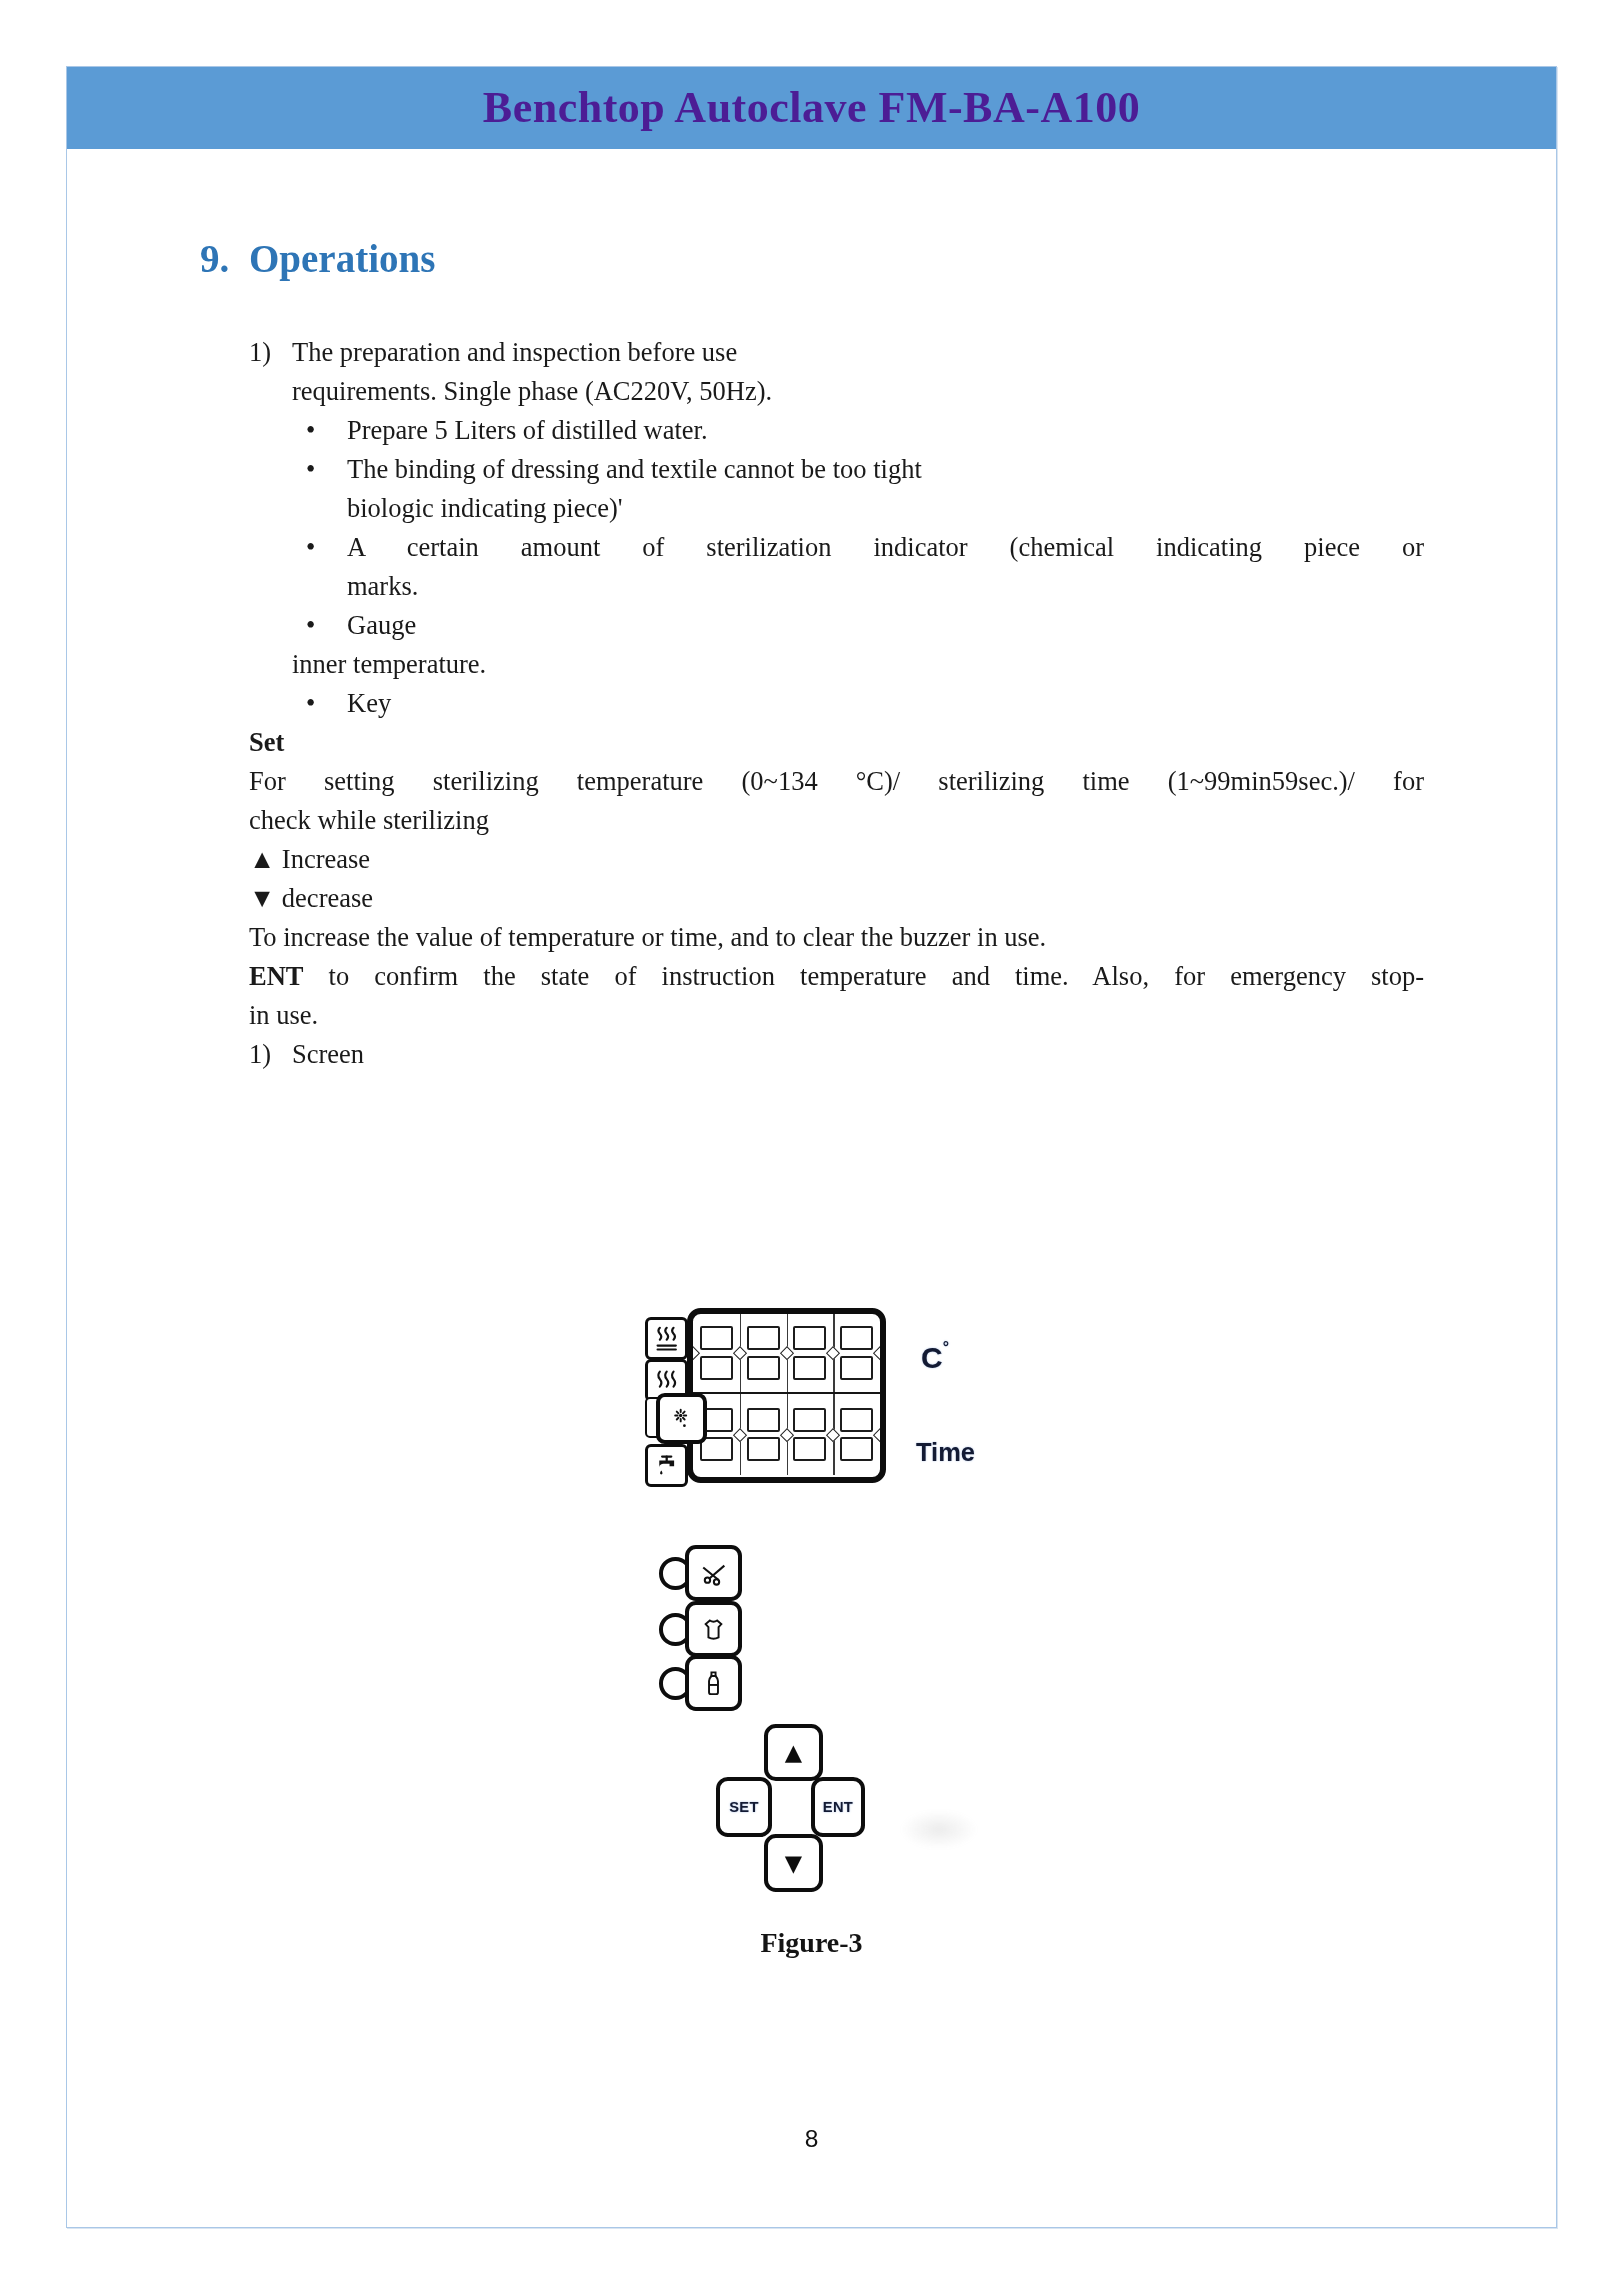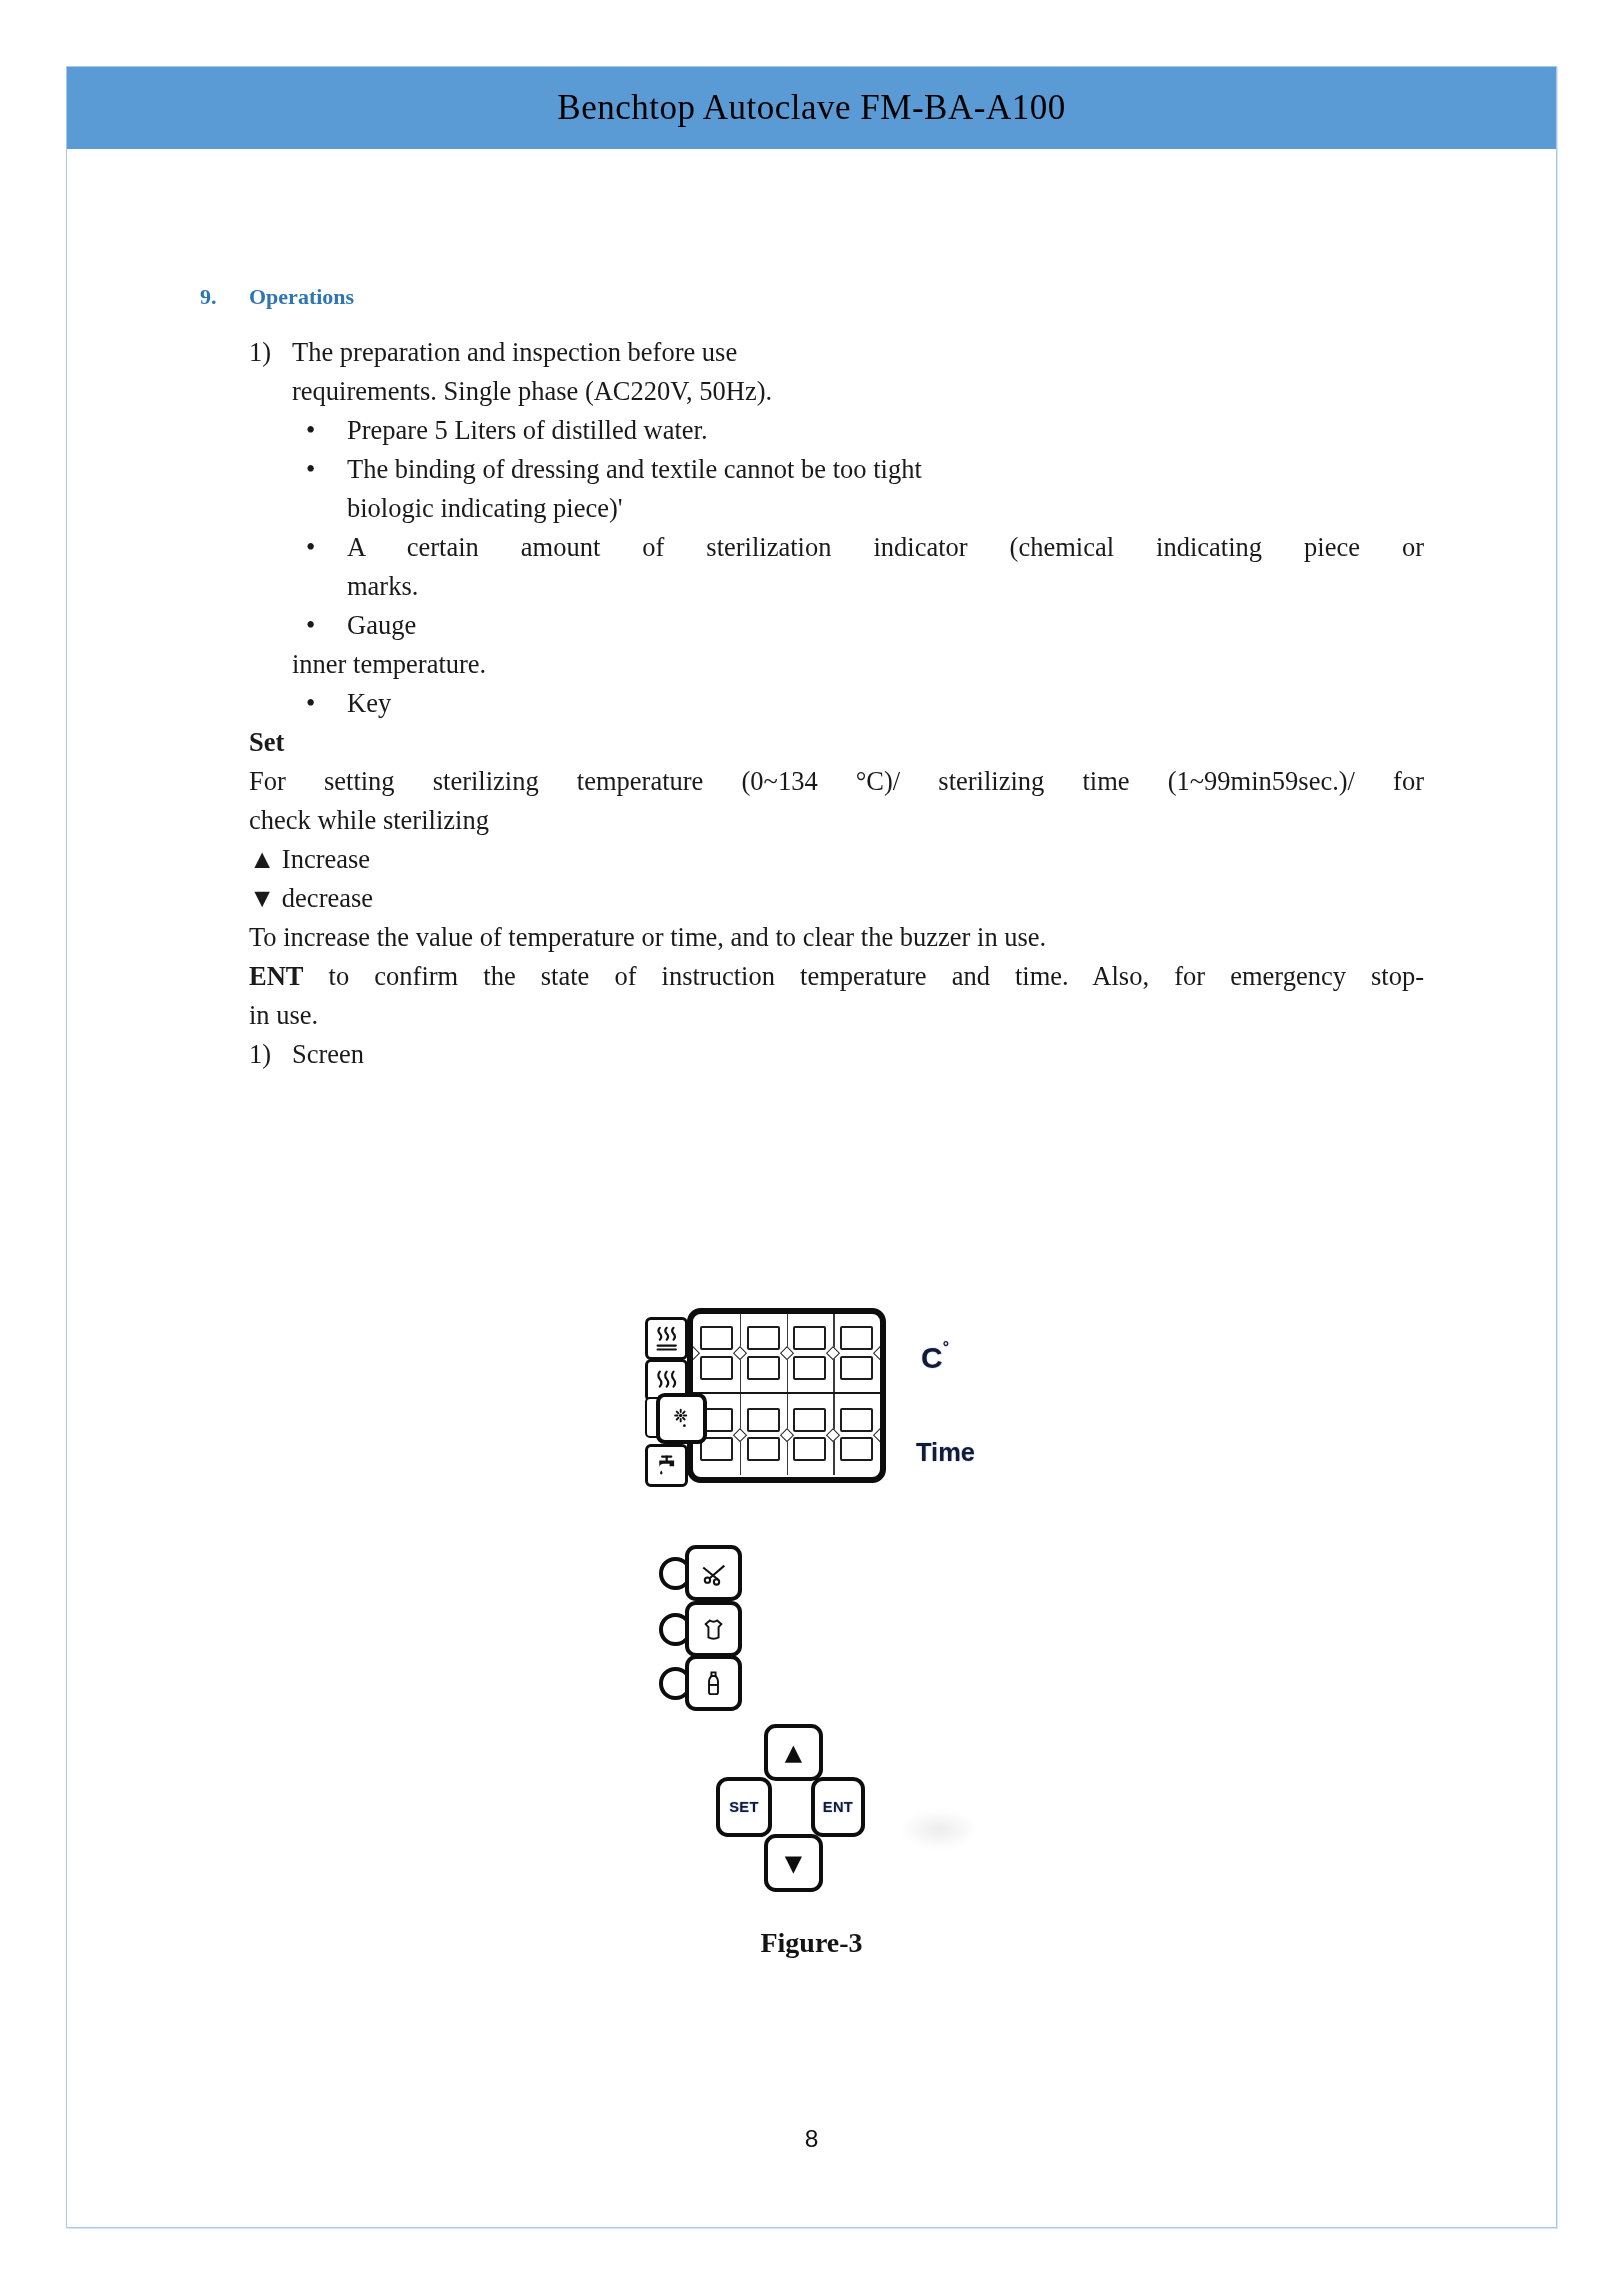--- a/index.html
+++ b/index.html
@@ -2,25 +2,25 @@
 <html style="--header-bg: #5b9bd5; --heading-blue: #2e75b6; --page-border: #a9c7e7; --text: #1a1a1a; --label-ink: #131a33;"><head>
 <meta charset="utf-8">
 <style>
   html,body{margin:0;padding:0;background:#ffffff;}
   .canvas{position:relative;width:1621px;height:2293px;background:#ffffff;overflow:hidden;
           font-family:"Liberation Serif","DejaVu Serif",serif;color:var(--text,#1a1a1a);}
   .page{position:absolute;left:66px;top:66px;width:1489px;height:2160px;background:#fff;
         border:1.5px solid var(--page-border,#a9c7e7);box-shadow:1px 1px 0 #d9e5f2;}
   
   .header-bar{position:absolute;left:0;top:0;width:100%;height:82px;background:var(--header-bg,#5b9bd5);}
-  .header-title{display:block;width:100%;line-height:82px;text-align:center;color:#000000;
-        font-weight:normal;font-size:35px;letter-spacing:0.5px;}
-  
-  .section-heading{position:absolute;left:133px;top:169px;font-weight:bold;font-size:22px;
-        color:var(--heading-blue,#2e75b6);margin-top:48px;}
+  .header-title{display:block;width:100%;line-height:82px;text-align:center;color:#4c1d95;
+        font-weight:bold;font-size:44px;letter-spacing:0.5px;}
+  
+  .section-heading{position:absolute;left:133px;top:169px;font-weight:bold;font-size:39px;
+        color:var(--heading-blue,#2e75b6);}
   .sec-num{display:inline-block;width:49px;}
   
   #body-lines{position:absolute;left:0;top:266px;width:100%;}
   .line{font-size:26.5px;line-height:39px;height:39px;white-space:nowrap;}
   .line.just{white-space:normal;text-align:justify;text-align-last:justify;}
   .line.p0,.line.n1{margin-left:182px;}
   .line.p1{margin-left:225px;}
   .line.b1{margin-left:239px;}
   .line.bt{margin-left:280px;}
   .line.p0.just{width:1175px;}

